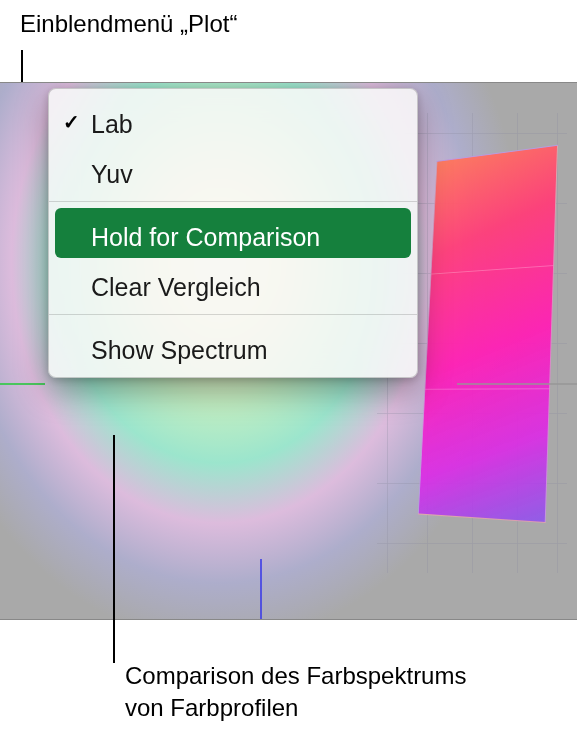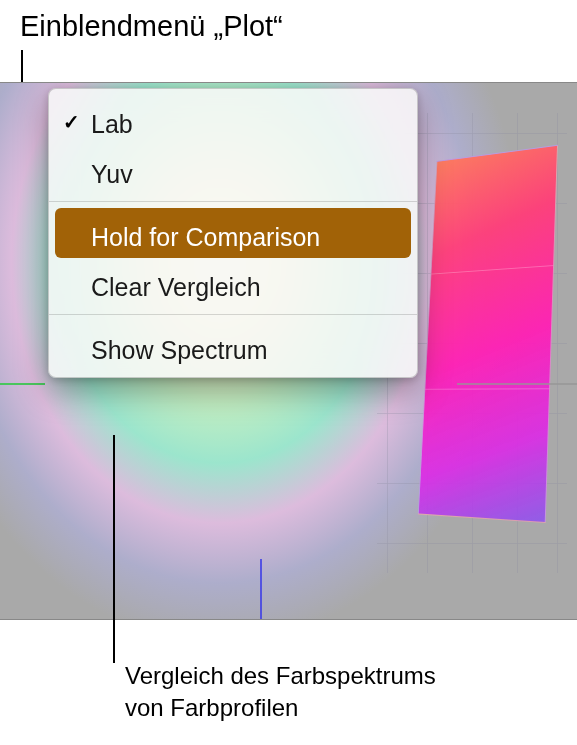--- a/index.html
+++ b/index.html
@@ -14,21 +14,21 @@
       width: 577px;
       height: 745px;
       position: relative;
       overflow: hidden;
     }
 
     .annotation-top {
       position: absolute;
       top: 10px;
       left: 20px;
-      font-size: 29px;
+      font-size: 24px;
       color: #000;
     }
 
     .annotation-arrow {
       position: absolute;
       top: 50px;
       left: 20px;
       width: 0;
       height: 0;
       border-left: 2px solid transparent;
@@ -180,21 +180,21 @@
       color: #000;
       font-weight: 600;
     }
 
     .menu-label {
       flex: 1;
       margin-top: 9px;
     }
 
     .menu-item.highlighted {
-      background: #a16207;
+      background: #15803d;
       color: #ffffff;
       margin: 0 6px;
       border-radius: 6px;
       padding-left: 8px;
       padding-right: 12px;
     }
 
     .menu-sep {
       height: 1px;
       background: rgba(0,0,0,0.15);
@@ -308,15 +308,15 @@
       <span class="check-col"></span>
       <span class="menu-label">Show Spectrum</span>
     </div>
 
   </div>
 </div>
 
 <div class="callout-line-wrap"></div>
 
 <div class="annotation-bottom">
-  <span>Vergleich des Farbspektrums</span><br>
+  <span>Comparison des Farbspektrums</span><br>
   <span>von Farbprofilen</span>
 </div>
 
 </body></html>

